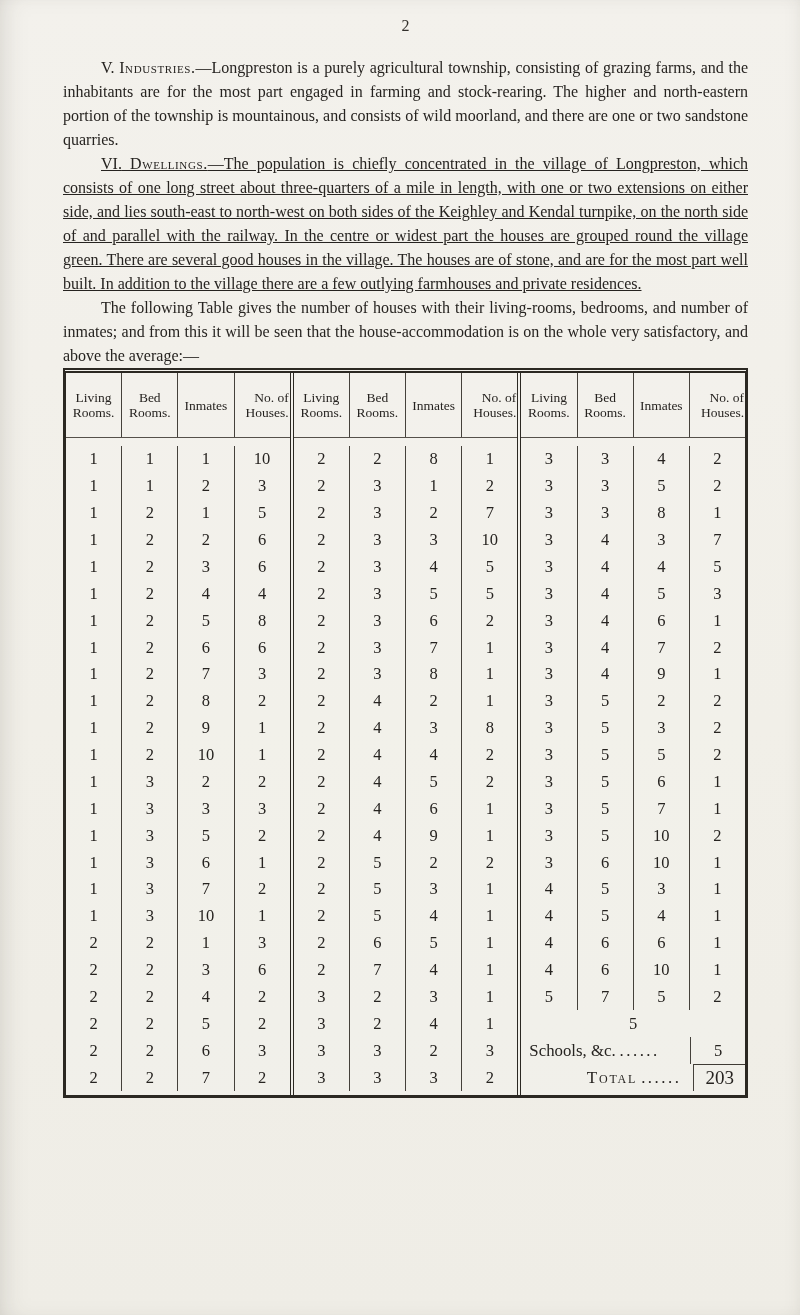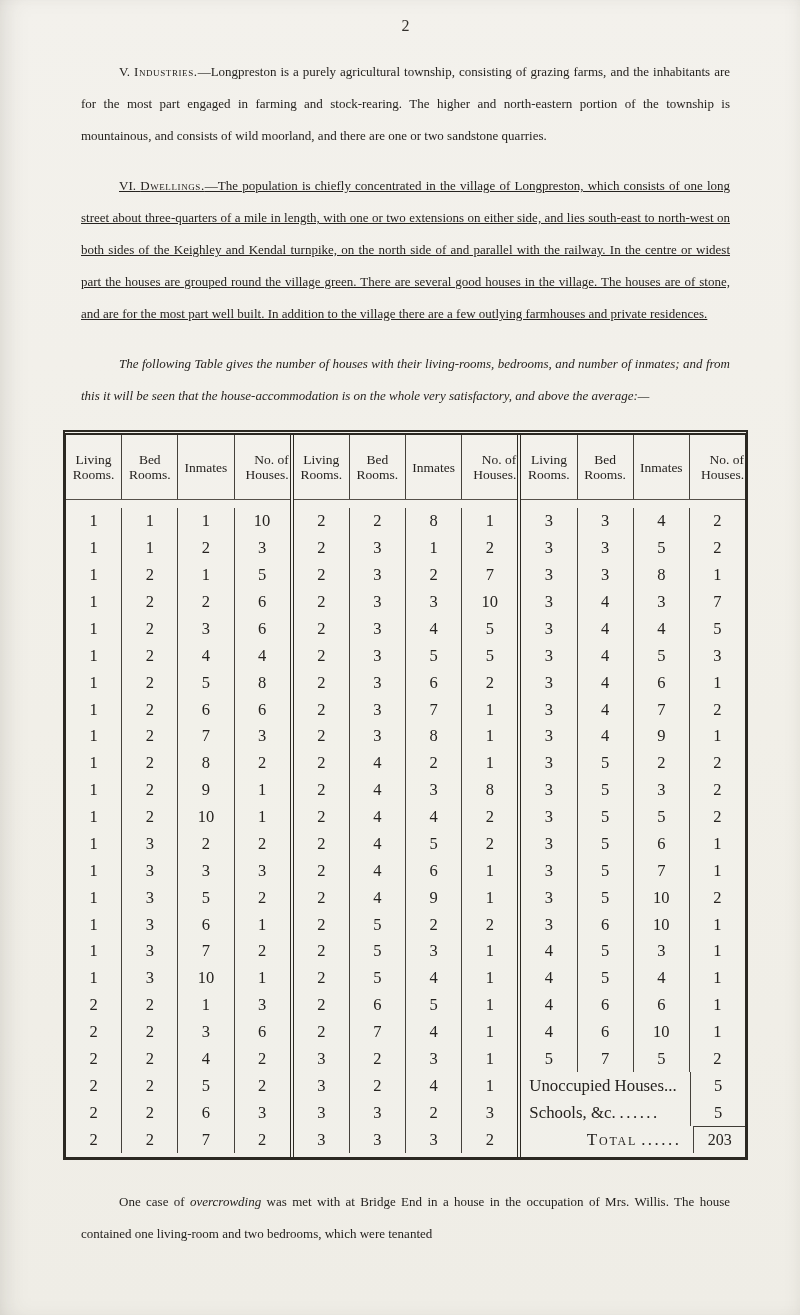--- a/index.html
+++ b/index.html
@@ -9,27 +9,27 @@
     box-sizing:border-box;
     padding:16px 52px 0 63px;
     background:linear-gradient(180deg,#f3f1ec 0%,#f1efe8 55%,#efede6 100%);
     box-shadow:inset 14px 0 34px -24px rgba(60,55,45,.35), inset -10px 0 26px -22px rgba(60,55,45,.25);
     font-family:"Liberation Serif","DejaVu Serif",serif;
     color:#262320;
     overflow:hidden;
   }
   .page-number { text-align:center; font-size:16px; line-height:20px; margin-bottom:20px; color:#33302c; }
   p.body-par {
-    font-size:13px; line-height:32px;
+    font-size:16px; line-height:24px;
     text-align:justify; text-indent:38px;
-    margin:18px;
+    margin:0;
   }
   .mb-v1 { margin-bottom:9px; }
   .mb-v2 { margin-bottom:6px;text-decoration:underline; }
-  .mb-v3 { margin-bottom:13px;font-style:italic; }
+  .mb-v3 { margin-bottom:13px; }
   .sc { font-variant:small-caps; letter-spacing:.6px; }
   .it { font-style:italic; }
 
   
   .houses-table {
     width:685px; height:730px;
     box-sizing:border-box;
     border-left:3px solid #2b2822;
     border-right:3px solid #2b2822;
     border-bottom:3px solid #2b2822;
@@ -59,21 +59,21 @@
     display:flex; align-items:center; justify-content:center;
     font-size:16.5px;
     border-right:1px solid #45413b;
     box-sizing:border-box;
   }
   .td:last-child { border-right:none; }
   .td-span { flex:3 3 0; justify-content:flex-start; padding-left:8px; font-size:16.8px; }
   .total-label { justify-content:flex-end; padding-right:12px; }
   .sc-total { font-variant:small-caps; letter-spacing:1.8px; font-size:17px; }
   .leader { letter-spacing:2.5px; padding-left:4px; }
-  .total-value { border-top:1.5px solid #3f3b35; font-size:16px; }
+  .total-value { border-top:1.5px solid #3f3b35; font-size:19px; }
 </style>
 </head>
 <body>
 
 <div class="page">
 
   <div class="page-number">2</div>
 
   <p class="body-par mb-v1"><span>V.</span>
     <span class="sc">Industries.</span><span>—Longpreston is a purely agricultural township, consisting of grazing farms, and the inhabitants are for the most part engaged in farming and stock-rearing. The higher and north-eastern portion of the township is mountainous, and consists of wild moorland, and there are one or two sandstone quarries.</span></p>
@@ -520,33 +520,31 @@
             <div class="td">10</div>
             <div class="td">1</div>
           </div>
           <div class="trow">
             <div class="td">5</div>
             <div class="td">7</div>
             <div class="td">5</div>
             <div class="td">2</div>
           </div>
           <div class="trow">
-            <div class="td td-span">Unoccupied Houses...</div>
             <div class="td">5</div>
           </div>
           <div class="trow">
             <div class="td td-span">Schools, &amp;c.<span class="leader">......</span></div>
             <div class="td">5</div>
           </div>
           <div class="trow">
             <div class="td td-span total-label">
               <span class="sc-total">Total</span>
               <span class="leader">......</span>
             </div>
             <div class="td total-value">203</div>
           </div>
         </div>
     </div>
   </div>
 
-  <p class="body-par"><span>One case of </span><span class="it">overcrowding</span><span> was met with at Bridge End in a house in the occupation of Mrs. Willis.  The house contained one living-room and two bedrooms, which were tenanted</span></p>
 
 </div>
 
 </body></html>

